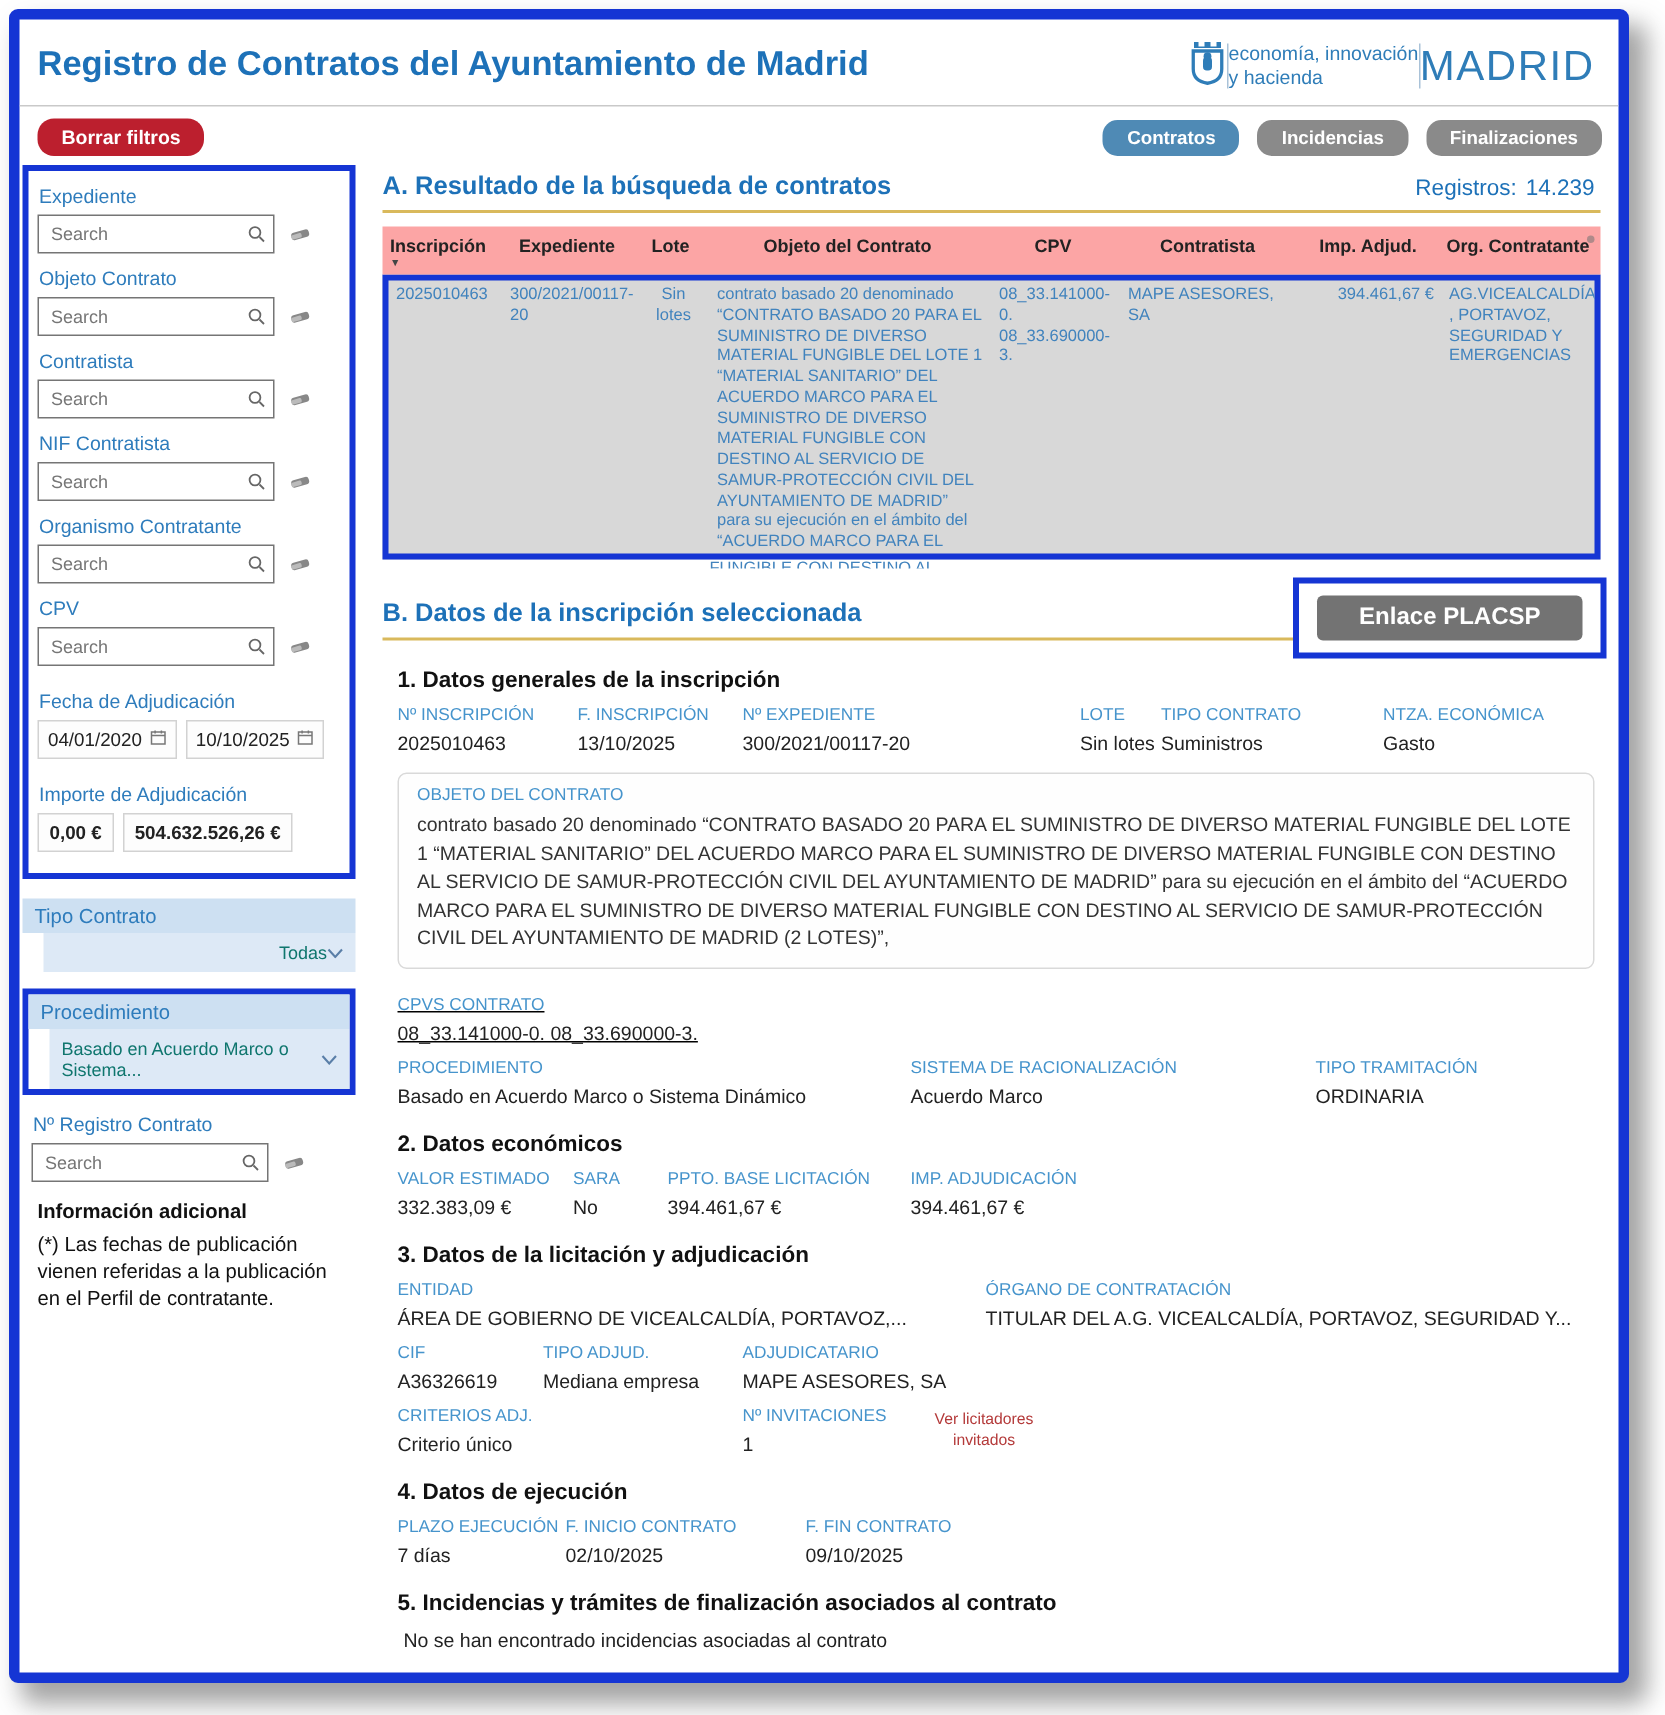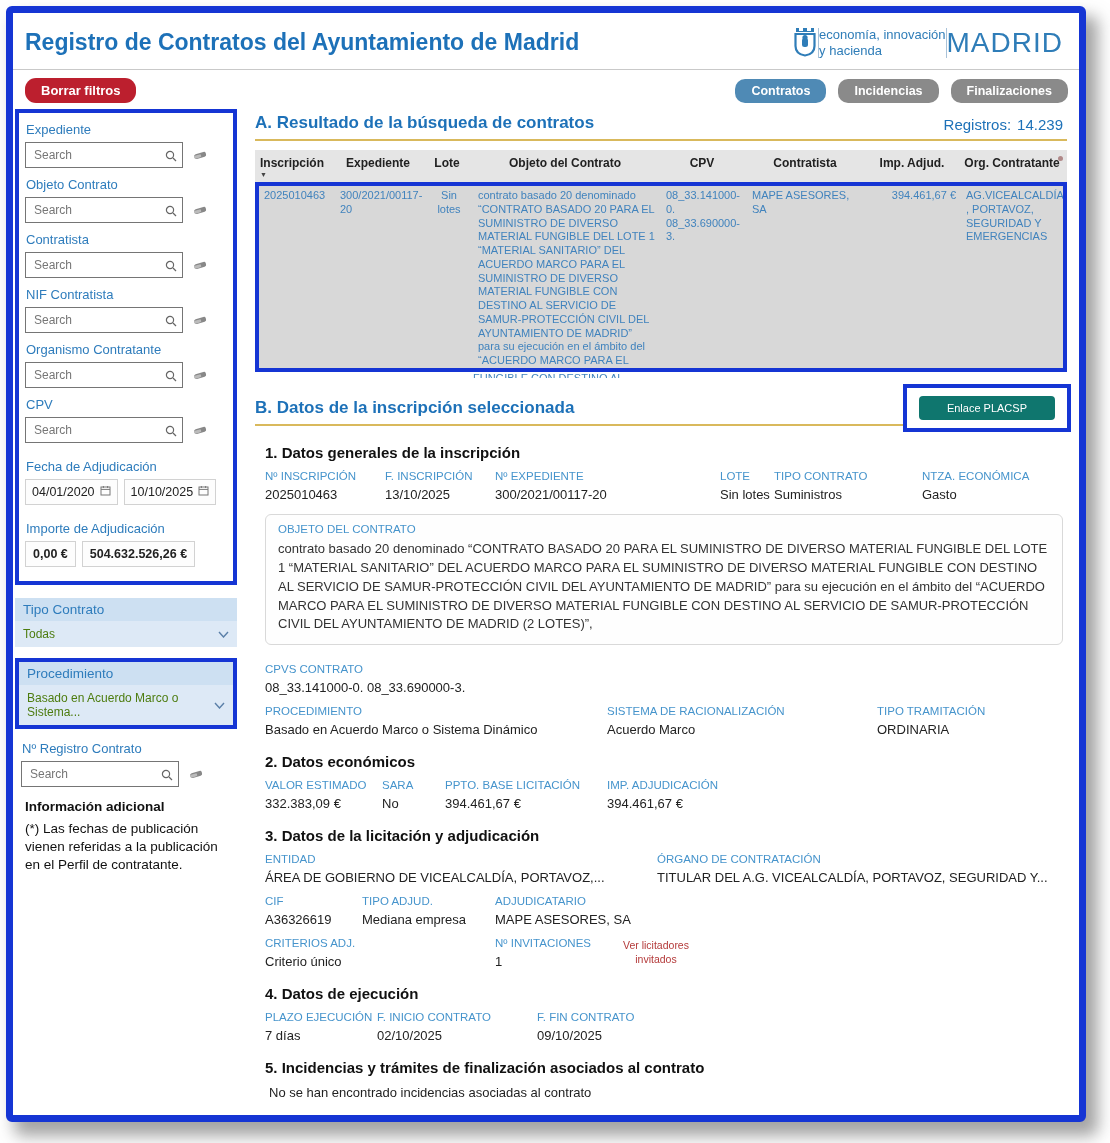--- a/index.html
+++ b/index.html
@@ -36,58 +36,58 @@
   .search-wrap { position:relative; width:158px; }
   .search-wrap input { width:100%; border:1px solid #757575; padding:5px 24px 5px 8px; font-size:12px; font-family:"Liberation Sans",sans-serif; color:#333; }
   .search-wrap input::placeholder { color:#767676; }
   .mag { position:absolute; right:6px; top:6px; color:#666; }
   .eraser { margin-left:10px; color:#555; cursor:pointer; display:inline-flex; }
   .date-row, .amount-row { display:flex; gap:6px; margin-top:2px; }
   .date-box { display:flex; align-items:center; gap:5px; border:1px solid #d2d2d2; padding:5px 6px; font-size:12.5px; color:#222; background:#fdfdfd; cursor:pointer; }
   .amount-box { border:1px solid #d2d2d2; padding:5px 7px; font-size:12.5px; color:#222; background:#fdfdfd;font-weight:bold; }
   .dd-group { margin-top:13px; }
   .dd-label { background:#cde0f2; color:#2e7cbc; font-size:13.5px; padding:4px 8px; }
-  .dd-value { background:#dde9f6; color:#4d7c0f; font-size:12px; padding:6px 8px; display:flex; justify-content:space-between; align-items:center; cursor:pointer; }
+  .dd-value { background:#dde9f6; color:#0f766e; font-size:12px; padding:6px 8px; display:flex; justify-content:flex-end; align-items:center; cursor:pointer;margin-left:14px; }
   .dd-value .chev { color:#5a7fa8; }
   .dd-highlight { border:4px solid #1535d4; margin-top:11px; }
   .registro-group { margin-top:12px; padding-left:6px; }
   .info-title { font-weight:bold; font-size:13.5px; color:#111; margin:12px 0 6px 10px; }
   .info-text { font-size:13.5px; color:#111; line-height:1.35; margin-left:10px; width:196px; }
   
   .a-row { display:flex; justify-content:space-between; align-items:flex-end; margin-top:4px; padding-right:4px; }
   .a-heading { color:#1d71b8; font-size:17px; font-weight:bold; }
   .registros { color:#1d71b8; font-size:15px; }
   .registros .num { margin-left:6px; }
   .gold-rule { border-top:2px solid #d9b95c; margin-top:6px; }
   .tbl { margin-top:9px; position:relative; }
   .grid8 { display:grid; grid-template-columns:76px 90px 48px 188px 86px 120px 94px 1fr; }
-  .thead { background:#e5e5e5; padding:4px 2px 2px 2px; position:relative; }
+  .thead { background:#fca5a5; padding:4px 2px 2px 2px; position:relative; }
   .th { font-size:12px; font-weight:bold; color:#222; text-align:center; padding:2px 3px; }
   .th.first { text-align:left; }
   .sort-caret { display:block; font-size:7px; color:#444; margin-top:1px; }
   .hdr-dot { position:absolute; top:6px; right:4px; width:5px; height:5px; border-radius:50%; background:#b08989; }
   .trow { background:#d8d8d8; border:4px solid #1535d4; height:190px; overflow:hidden; font-size:11px; color:#4183bd; }
   .td { padding:3px 5px; line-height:1.25; overflow:hidden; }
   .td.lote { text-align:center; }
   .td.imp { text-align:right; }
   .overflow-strip { height:6px; overflow:hidden; margin-left:218px; width:188px; font-size:11px; line-height:12px; color:#4183bd; }
   
   .b-row { position:relative; margin-top:12px; padding-right:4px; }
   .b-heading { color:#1d71b8; font-size:17px; font-weight:bold; padding-top:8px; }
   .placsp-box { position:absolute; right:-4px; top:-6px; border:4px solid #1535d4; background:#fff; padding:8px 12px; z-index:2; }
-  .btn-placsp { background:#0f766e; color:#fff; font-weight:normal; font-size:11px; border:none; border-radius:4px; padding:6px 28px; cursor:pointer; }
+  .btn-placsp { background:#737373; color:#fff; font-weight:bold; font-size:16px; border:none; border-radius:4px; padding:6px 28px; cursor:pointer; }
   .detail { padding:2px 4px 18px 10px; }
   .sec-title { font-size:15px; font-weight:bold; color:#111; margin:16px 0 9px 0; }
   .fields { display:flex; align-items:flex-start; }
   .field { flex:none; padding-right:8px; }
   .flabel { color:#4694cc; font-size:11.5px; margin-bottom:5px; white-space:nowrap; }
   .fvalue { color:#222; font-size:13px; white-space:nowrap; }
   .objeto-box { border:1px solid #d9d9d9; border-radius:6px; padding:8px 12px 10px 12px; margin:12px 0 10px 0; background:#fefefe; }
   .objeto-text { color:#333; font-size:13px; line-height:1.45; margin-top:5px; }
-  .cpvs { margin:18px 0 10px 0; }
+  .cpvs { margin:18px 0 10px 0;text-decoration:underline; }
   .cpvs .fvalue { margin-top:5px; }
   .mrow { margin-bottom:10px; }
   .red-link { color:#b43a3a; font-size:10.5px; text-align:center; width:92px; line-height:1.35; cursor:pointer; margin-top:1px; }
   .s5-text { font-size:13px; color:#222; margin:2px 0 0 4px; }
 </style>
 </head>
 <body>
 
 <div class="page">
 

